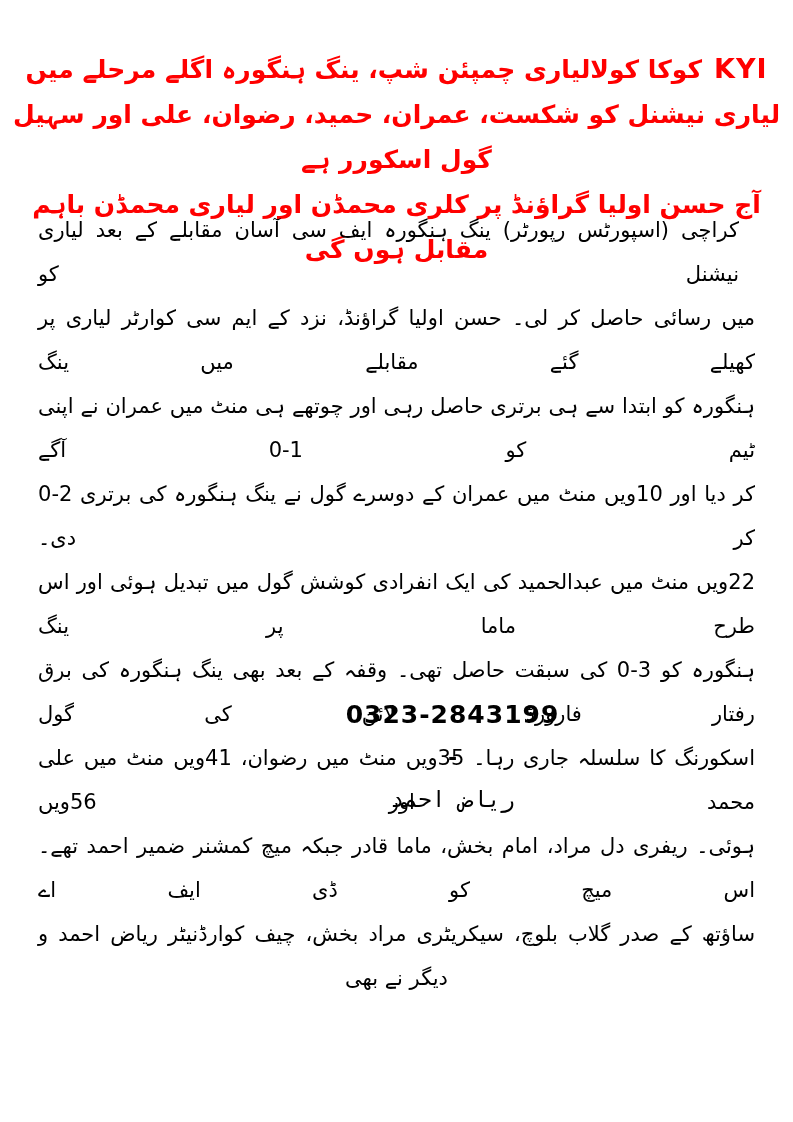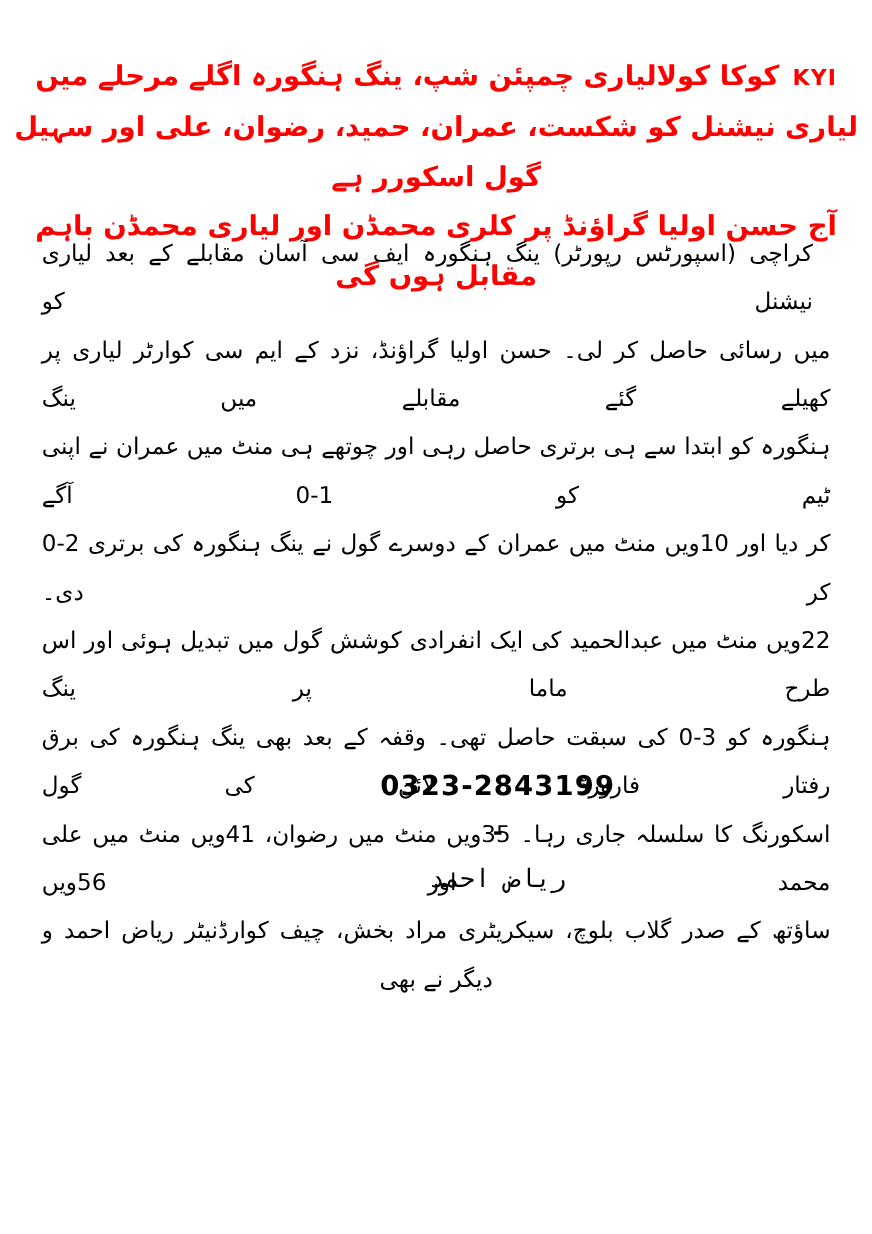--- a/index.html
+++ b/index.html
@@ -20,21 +20,21 @@
     line-height:45px;
   }
   .headline .h-line{direction:rtl;}
   .headline .h-line-mixed{
     display:flex;
     flex-direction:row;
     justify-content:center;
     align-items:baseline;
     gap:12px;
   }
-  .headline .latin{direction:ltr;font-size:20px;letter-spacing:1px;}
+  .headline .latin{direction:ltr;font-size:27px;letter-spacing:1px;}
   
   .article-body{
     position:absolute;
     left:38px;right:38px;top:208px;
     direction:rtl;
     font-size:21px;
     line-height:44px;
     color:#000000;
   }
   .body-line{
@@ -89,20 +89,21 @@
 
   <article class="article-body" id="body-lines" style="color: rgb(0, 0, 0);">
 
   <div class="body-line">کراچی (اسپورٹس رپورٹر) ینگ ہنگورہ ایف سی آسان مقابلے کے بعد لیاری نیشنل کو</div>
       <div class="body-line">میں رسائی حاصل کر لی۔ حسن اولیا گراؤنڈ، نزد کے ایم سی کوارٹر لیاری پر کھیلے گئے مقابلے میں ینگ</div>
       <div class="body-line">ہنگورہ کو ابتدا سے ہی برتری حاصل رہی اور چوتھے ہی منٹ میں عمران نے اپنی ٹیم کو 1-0 آگے</div>
       <div class="body-line">کر دیا اور 10ویں منٹ میں عمران کے دوسرے گول نے ینگ ہنگورہ کی برتری 2-0 کر دی۔</div>
       <div class="body-line">22ویں منٹ میں عبدالحمید کی ایک انفرادی کوشش گول میں تبدیل ہوئی اور اس طرح ماما پر ینگ</div>
       <div class="body-line">ہنگورہ کو 3-0 کی سبقت حاصل تھی۔ وقفہ کے بعد بھی ینگ ہنگورہ کی برق رفتار فارورڈ لائن کی گول</div>
       <div class="body-line">اسکورنگ کا سلسلہ جاری رہا۔ 35ویں منٹ میں رضوان، 41ویں منٹ میں علی محمد اور 56ویں</div>
+      <div class="body-line">ہوئی۔ ریفری دل مراد، امام بخش، ماما قادر جبکہ میچ کمشنر ضمیر احمد تھے۔ اس میچ کو ڈی ایف اے</div>
       <div class="body-line">ساؤتھ کے صدر گلاب بلوچ، سیکریٹری مراد بخش، چیف کوارڈنیٹر ریاض احمد و دیگر نے بھی</div>
     </article>
 
   <div class="signature">
     <span class="phone">0323-2843199</span>
     <span class="dash">-</span>
     <span class="reporter-name">ریاض احمد</span>
   </div>
 
 </div>

